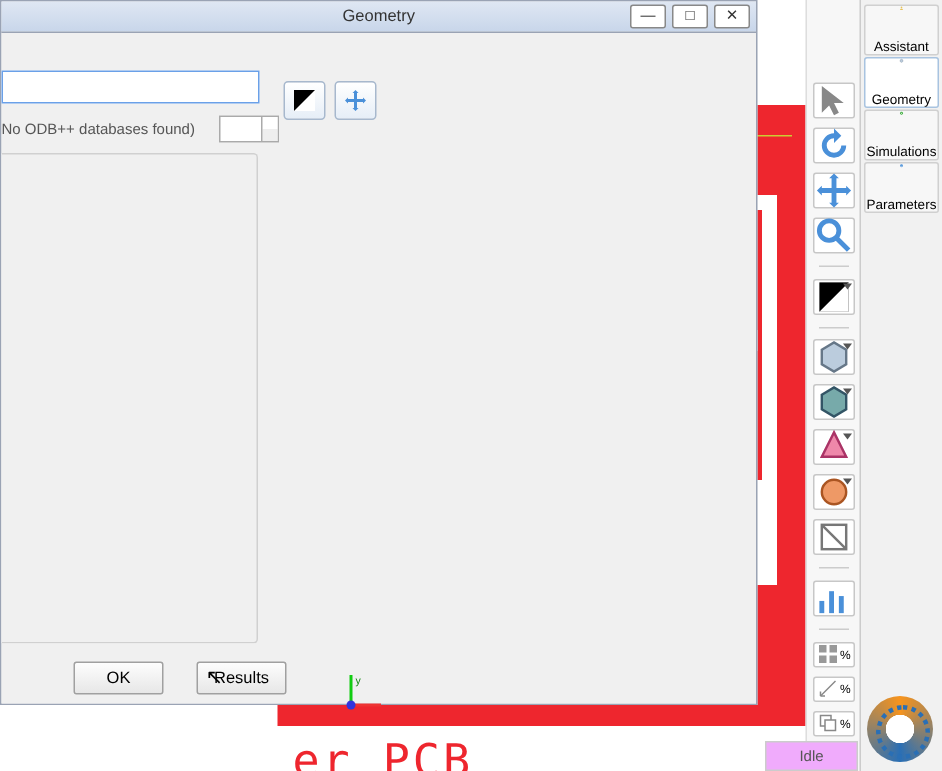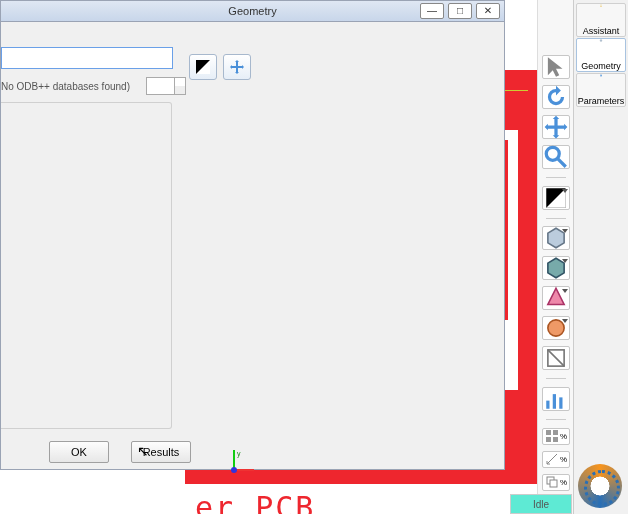--- a/index.html
+++ b/index.html
@@ -37,21 +37,21 @@
 .txtinput{width:166px;height:18px;border:1px solid #6aa0e8;background:#fff}
 .subrow{position:absolute;left:0;top:55px;font-size:10px;color:#555;display:flex;align-items:center;gap:16px}
 .spin{width:38px;height:16px;border:1px solid #aaa;background:#fff;position:relative}
 .spin::after{content:"";position:absolute;right:0;top:0;width:10px;height:100%;border-left:1px solid #aaa;background:linear-gradient(#fff 50%,#eee 50%)}
 .iconbtn{width:26px;height:24px;border:1px solid #a7b8cd;border-radius:3px;background:linear-gradient(#fff,#e6eef7);display:flex;align-items:center;justify-content:center}
 .iconrow{position:absolute;left:188px;top:32px;display:flex;gap:6px}
 .panel{position:absolute;left:0;top:80px;width:170px;bottom:40px;border:1px solid #d0d0d0;border-left:none;background:#f0f0f0;border-radius:0 3px 3px 0}
 .btnrow{position:absolute;bottom:6px;left:48px;display:flex;gap:22px}
 .btn{width:58px;height:20px;border:1px solid #a0a0a0;border-radius:2px;background:linear-gradient(#fdfdfd,#e7e7e7);font-size:11px;display:flex;align-items:center;justify-content:center;cursor:pointer}
 .cursor{position:absolute;left:88px;bottom:4px;font-size:14px;pointer-events:none}
-.status{position:absolute;bottom:0;right:56px;width:60px;height:18px;background:#5eead4;border:1px solid #ccc;font-size:10px;display:flex;align-items:center;justify-content:center;color:#555}
+.status{position:absolute;bottom:0;right:56px;width:60px;height:18px;background:#f0abfc;border:1px solid #ccc;font-size:10px;display:flex;align-items:center;justify-content:center;color:#555}
 .cornerlogo{position:absolute;right:2px;bottom:2px;width:48px;height:48px}
 .twirl{width:44px;height:44px;border-radius:50%;background:radial-gradient(circle at 50% 50%,#fff 30%,transparent 31%),conic-gradient(#f7941d,#2a6fb5,#f7941d)}
 .twirl::after{content:"";position:absolute;inset:6px;border:3px dotted #2a6fb5;border-radius:50%}
 </style>
 </head>
 <body>
 
 <div class="desktop">
 
   <div class="viewport">
@@ -201,20 +201,27 @@
         <span>Assistant</span>
       </div>
     <div class="nitem sel">
         <svg class="ico" viewBox="0 0 16 16">
           <path d="M3 5l5-3 5 3v6l-5 3-5-3z" fill="#bcd" stroke="#678"></path>
         </svg>
         <span>Geometry</span>
       </div>
     <div class="nitem">
         <svg class="ico" viewBox="0 0 16 16">
+          <circle cx="8" cy="8" r="5" fill="#3a3"></circle>
+          <path d="M6 5v6l5-3z" fill="#fff"></path>
+        </svg>
+        <span>Simulations</span>
+      </div>
+    <div class="nitem">
+        <svg class="ico" viewBox="0 0 16 16">
           <circle cx="8" cy="8" r="5" fill="#4a90d9"></circle>
           <text x="5" y="11" font-size="7" fill="#fff">fx</text>
         </svg>
         <span>Parameters</span>
       </div>
   </div>
 
   <div class="dlgframe">
     <div class="titlebar">
       <span>Geometry</span>

